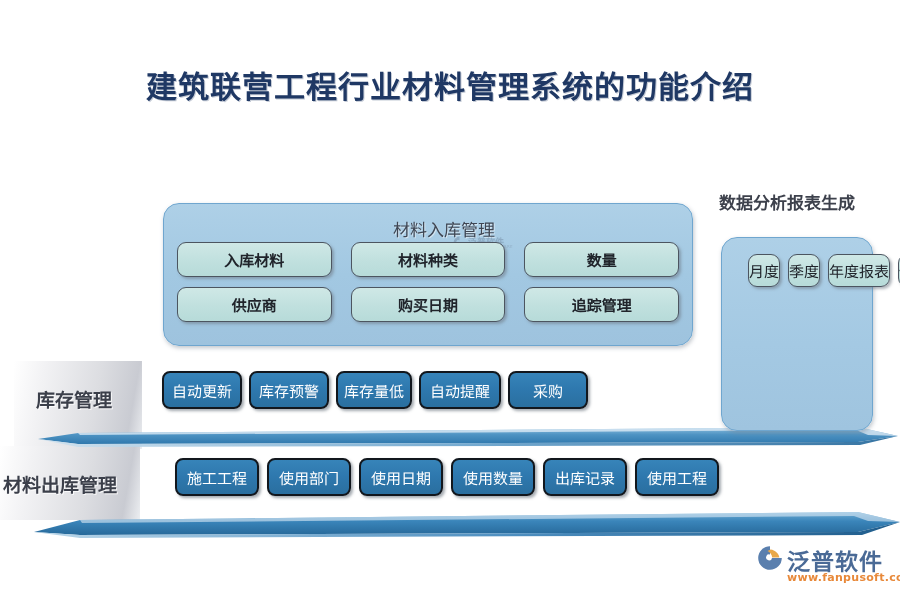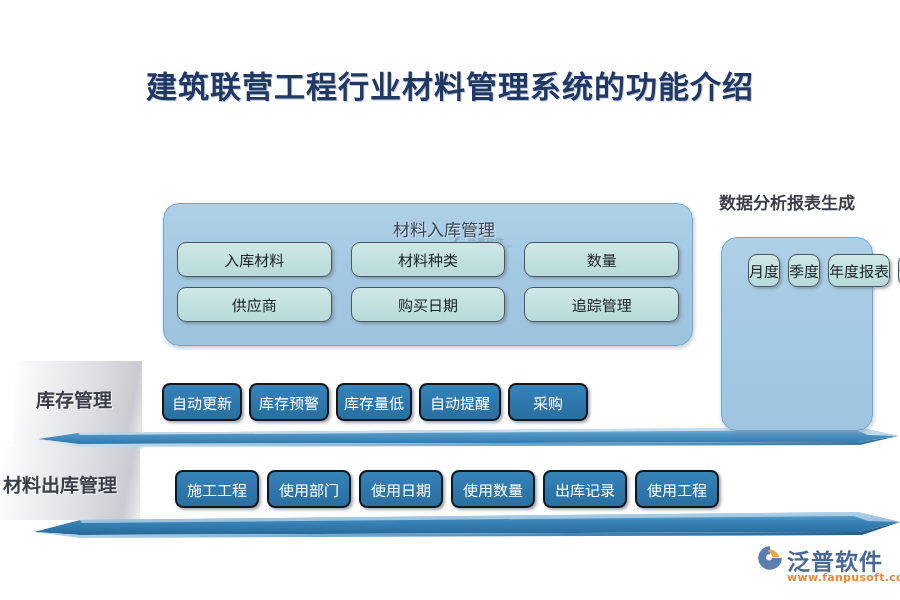--- a/index.html
+++ b/index.html
@@ -139,20 +139,21 @@
   }
 
   .mint-grid {
     position: absolute;
     left: 13px;
     top: 38px;
     width: 502px;
     display: grid;
     grid-template-columns: repeat(3, 1fr);
     gap: 10px 19px;
+    font-weight: bold;
   }
   .mint-chip {
     height: 33px;
     background: linear-gradient(180deg, #cfe8e6 0%, #c0e0de 55%, #b7dbd9 100%);
     border: 1px solid #4c5560;
     border-radius: 9px;
     box-shadow: 2px 2px 3px rgba(110,120,132,0.55);
     display: flex;
     align-items: center;
     justify-content: center;
@@ -220,21 +221,20 @@
     border-radius: 8px;
     box-shadow: 2px 2px 3px rgba(90,100,112,0.55);
     display: flex;
     align-items: center;
     justify-content: center;
     color: #ffffff;
     font-size: 15px;
     white-space: nowrap;
     padding: 0 8px;
     box-sizing: border-box;
-    margin-top: 12px;
   }
 
   
   #brand-logo {
     position: absolute;
     left: 757px;
     top: 543px;
     width: 140px;
     height: 48px;
   }

